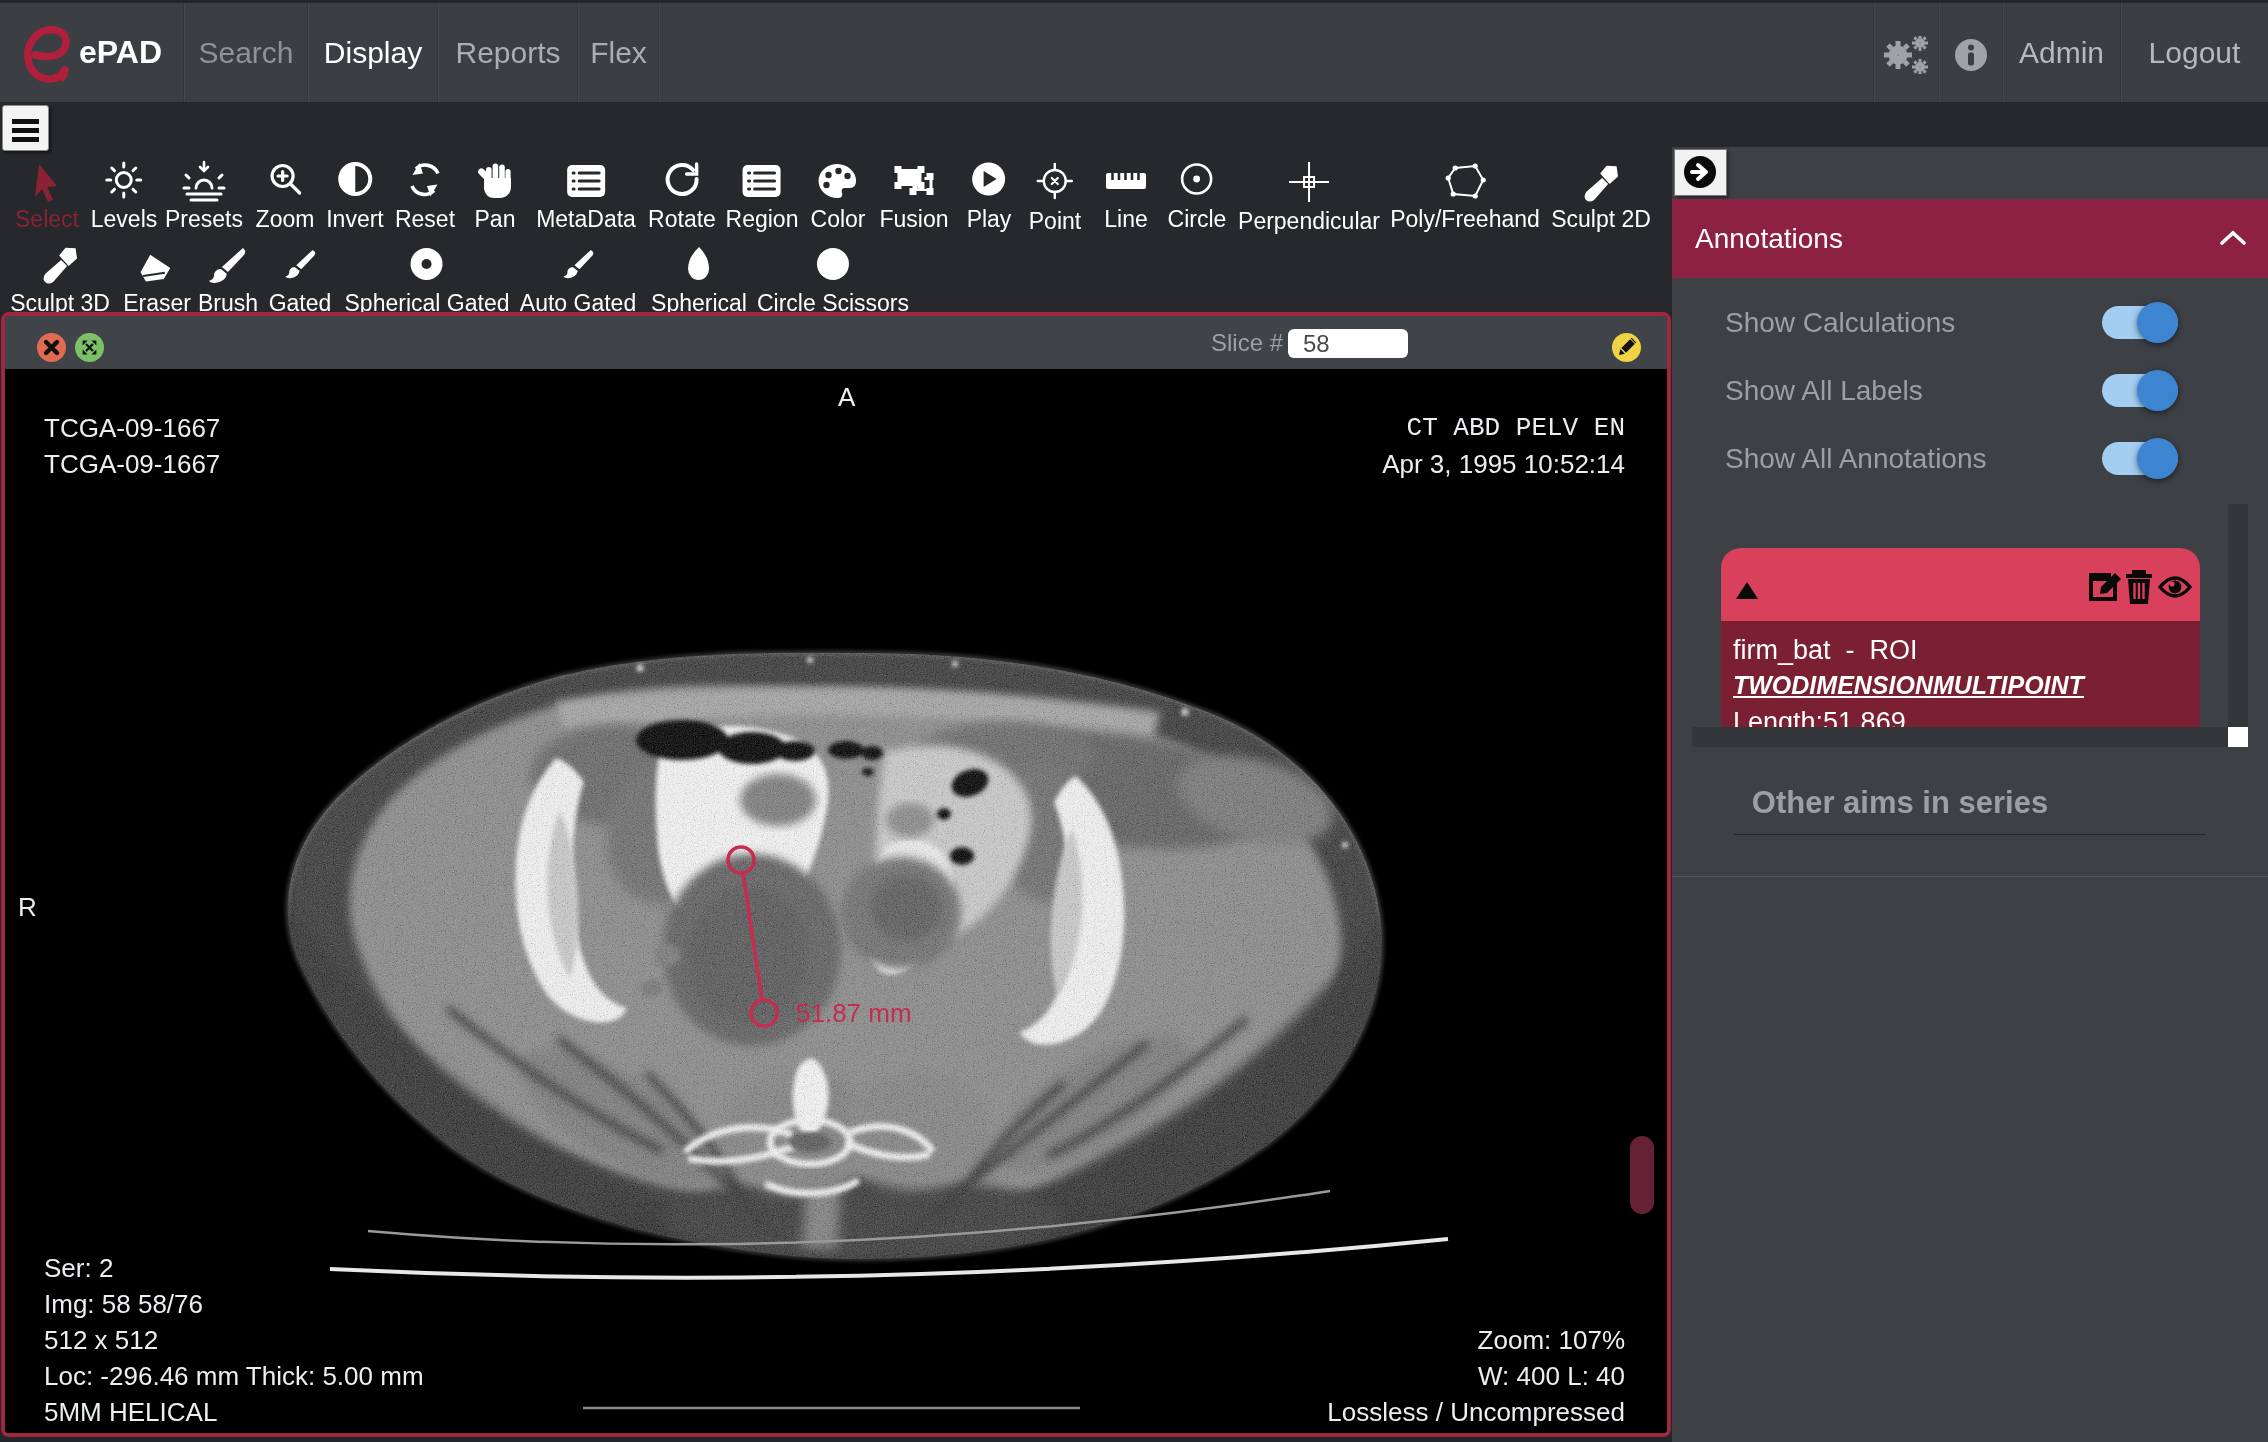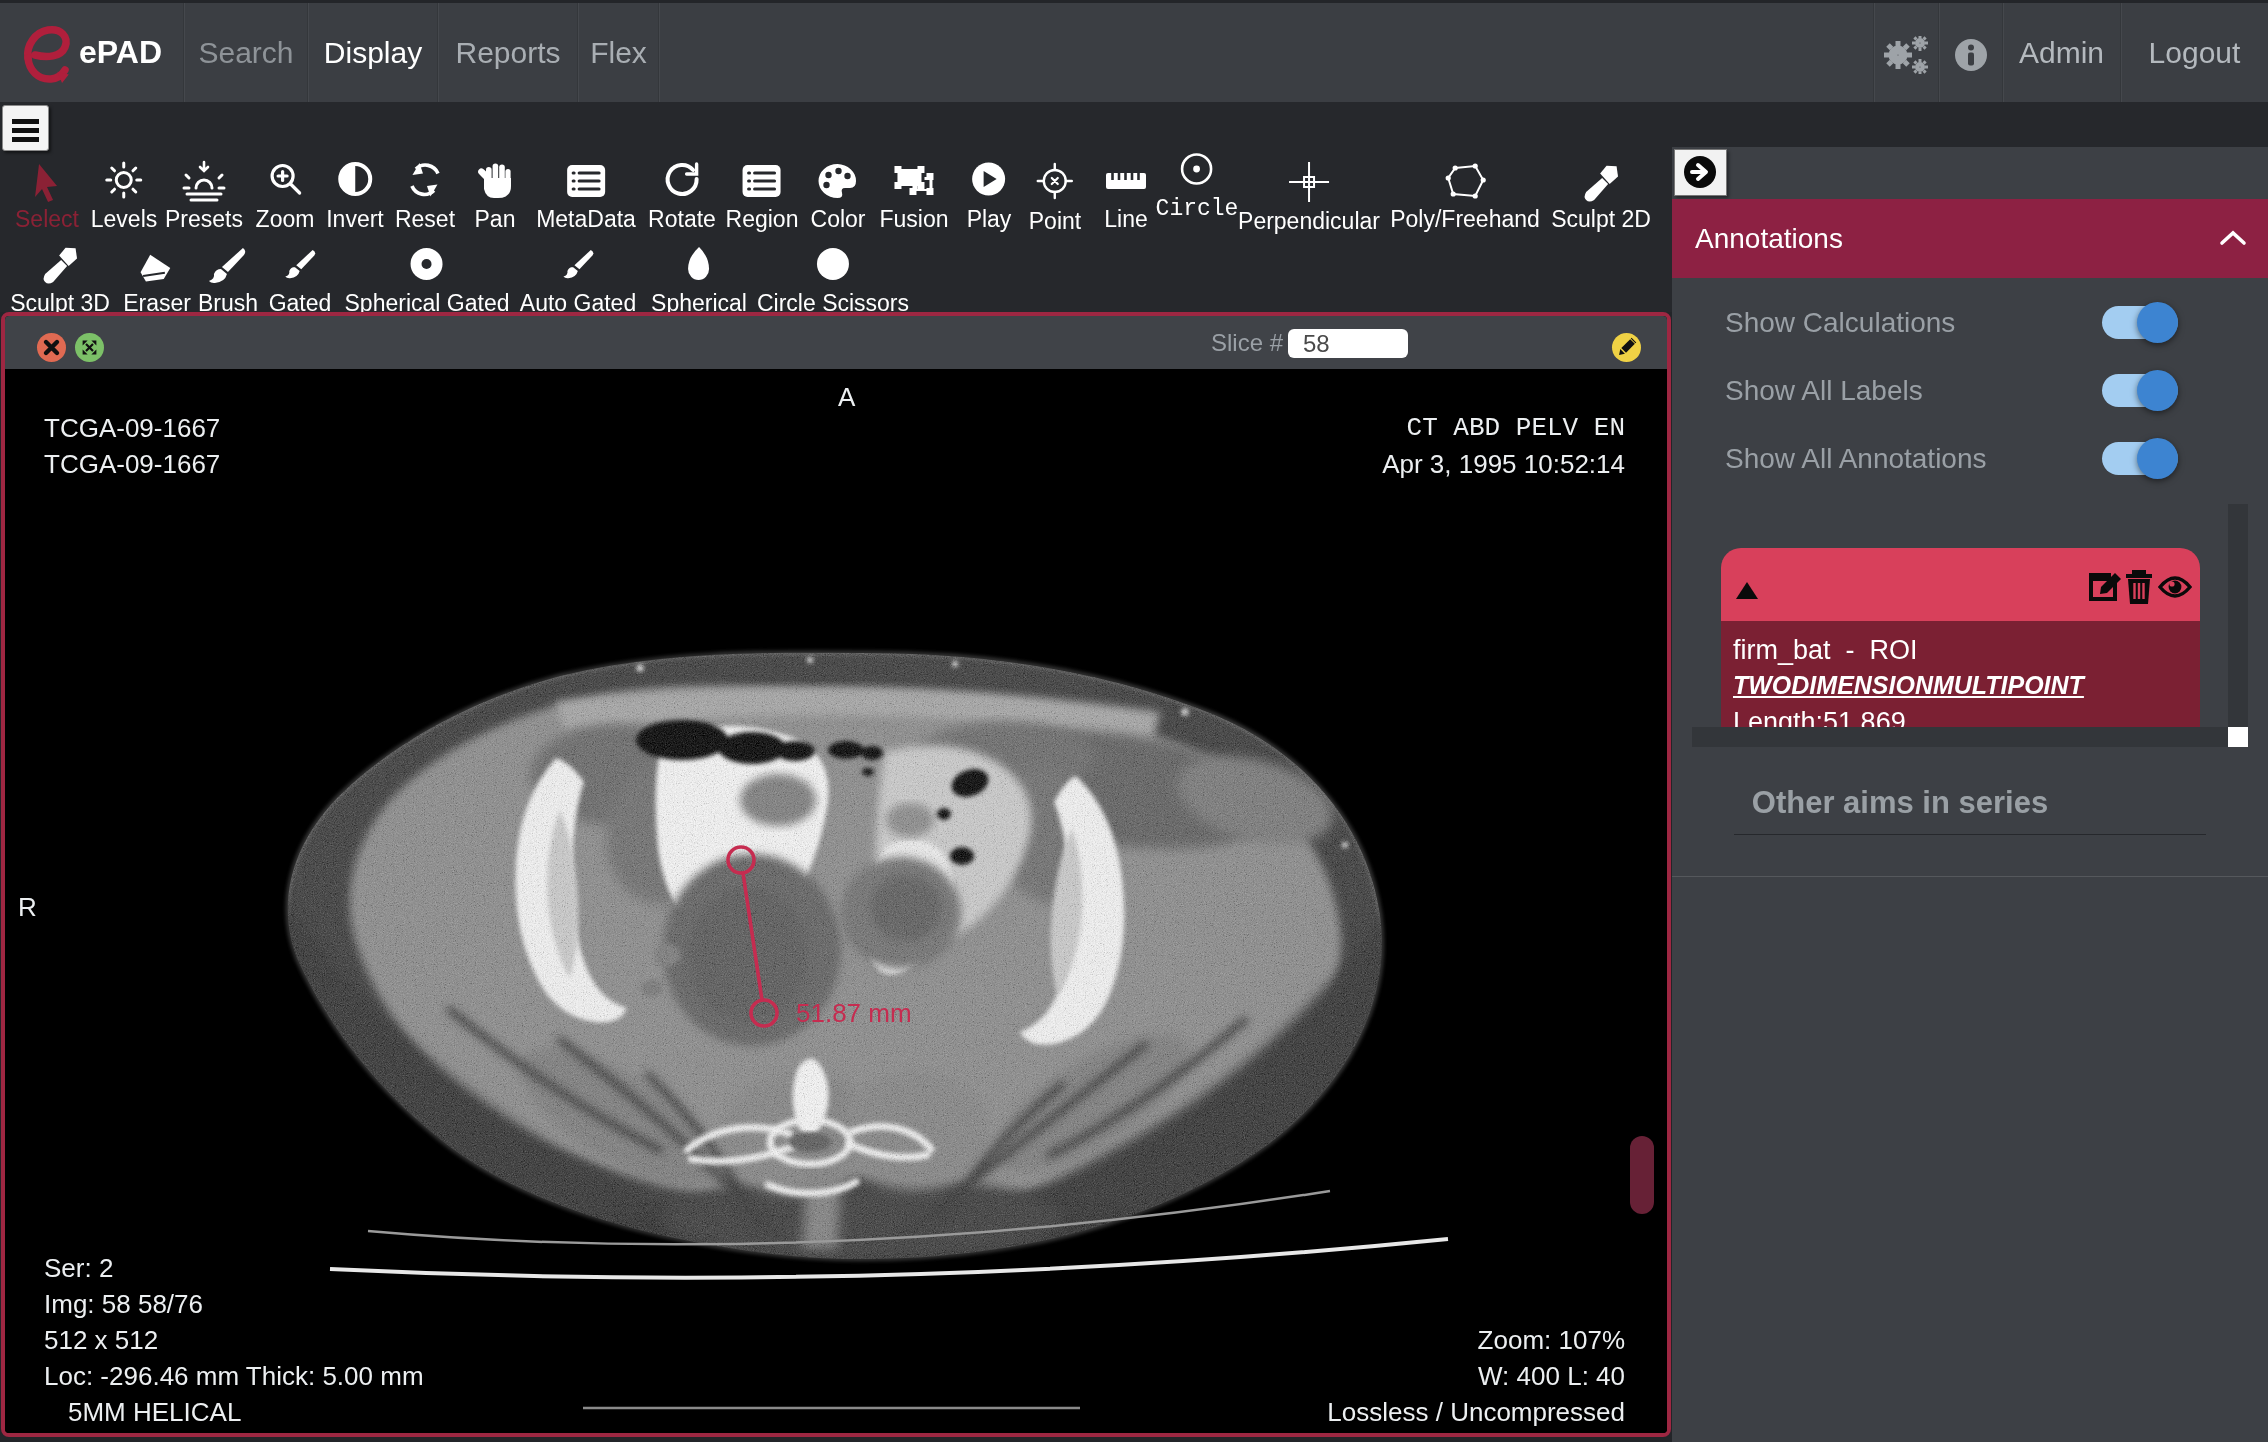--- a/index.html
+++ b/index.html
@@ -288,21 +288,21 @@
           <g stroke="#26282c" stroke-width="2.6">
             <line x1="9.5" y1="13" x2="9.5" y2="20"></line>
             <line x1="16" y1="13" x2="16" y2="20"></line>
             <line x1="22.5" y1="13" x2="22.5" y2="20"></line>
             <line x1="29" y1="13" x2="29" y2="20"></line>
             <line x1="35.5" y1="13" x2="35.5" y2="20"></line>
           </g>
         </svg>
       <div class="lbl">Line</div>
     </div>
-    <div class="tool" style="left:1197px; top:48px;font-family:Liberation Mono, monospace;">
+    <div class="tool" style="left:1197px; top:58px;">
       <svg class="ticon" width="44" height="46" viewBox="0 0 44 46">
           <circle cx="22" cy="19" r="14.5" fill="none" stroke="#fff" stroke-width="2.6"></circle>
           <circle cx="22" cy="19" r="3.4" fill="#fff"></circle>
         </svg>
       <div class="lbl">Circle</div>
     </div>
     <div class="tool" style="left:1309px; top:58px;">
       <svg class="ticon" width="48" height="48" viewBox="0 0 48 48">
           <g stroke="#fff" stroke-width="2" fill="none">
             <line x1="24" y1="2" x2="24" y2="42"></line>
@@ -574,21 +574,21 @@
       <div class="ovl" style="left:833px; top:13px;">A</div>
       <div class="ovl" style="left:13px; top:523px;">R</div>
       <div class="ovl" style="left:39px; top:44px;">TCGA-09-1667</div>
       <div class="ovl" style="left:39px; top:80px;">TCGA-09-1667</div>
       <div class="ovl" style="right:42px; top:44px; text-align:right;font-family:Liberation Mono, monospace;">CT ABD PELV EN</div>
       <div class="ovl" style="right:42px; top:80px; text-align:right;">Apr 3, 1995 10:52:14</div>
       <div class="ovl" style="left:39px; top:884px;">Ser: 2</div>
       <div class="ovl" style="left:39px; top:920px;">Img: 58 58/76</div>
       <div class="ovl" style="left:39px; top:956px;">512 x 512</div>
       <div class="ovl" style="left:39px; top:992px;">Loc: -296.46 mm Thick: 5.00 mm</div>
-      <div class="ovl" style="left:39px; top:1028px;margin-left:24px;">5MM HELICAL</div>
+      <div class="ovl" style="left:39px; top:1028px;">5MM HELICAL</div>
       <div class="ovl" style="right:42px; top:956px;">Zoom: 107%</div>
       <div class="ovl" style="right:42px; top:992px;">W: 400 L: 40</div>
       <div class="ovl" style="right:42px; top:1028px;">Lossless / Uncompressed</div>
 
       <div class="abs" style="left:1625px; top:767px; width:24px; height:78px; border-radius:12px; background:#672136;"></div>
     </div>
   </div>
 
   <div id="panel">
 

